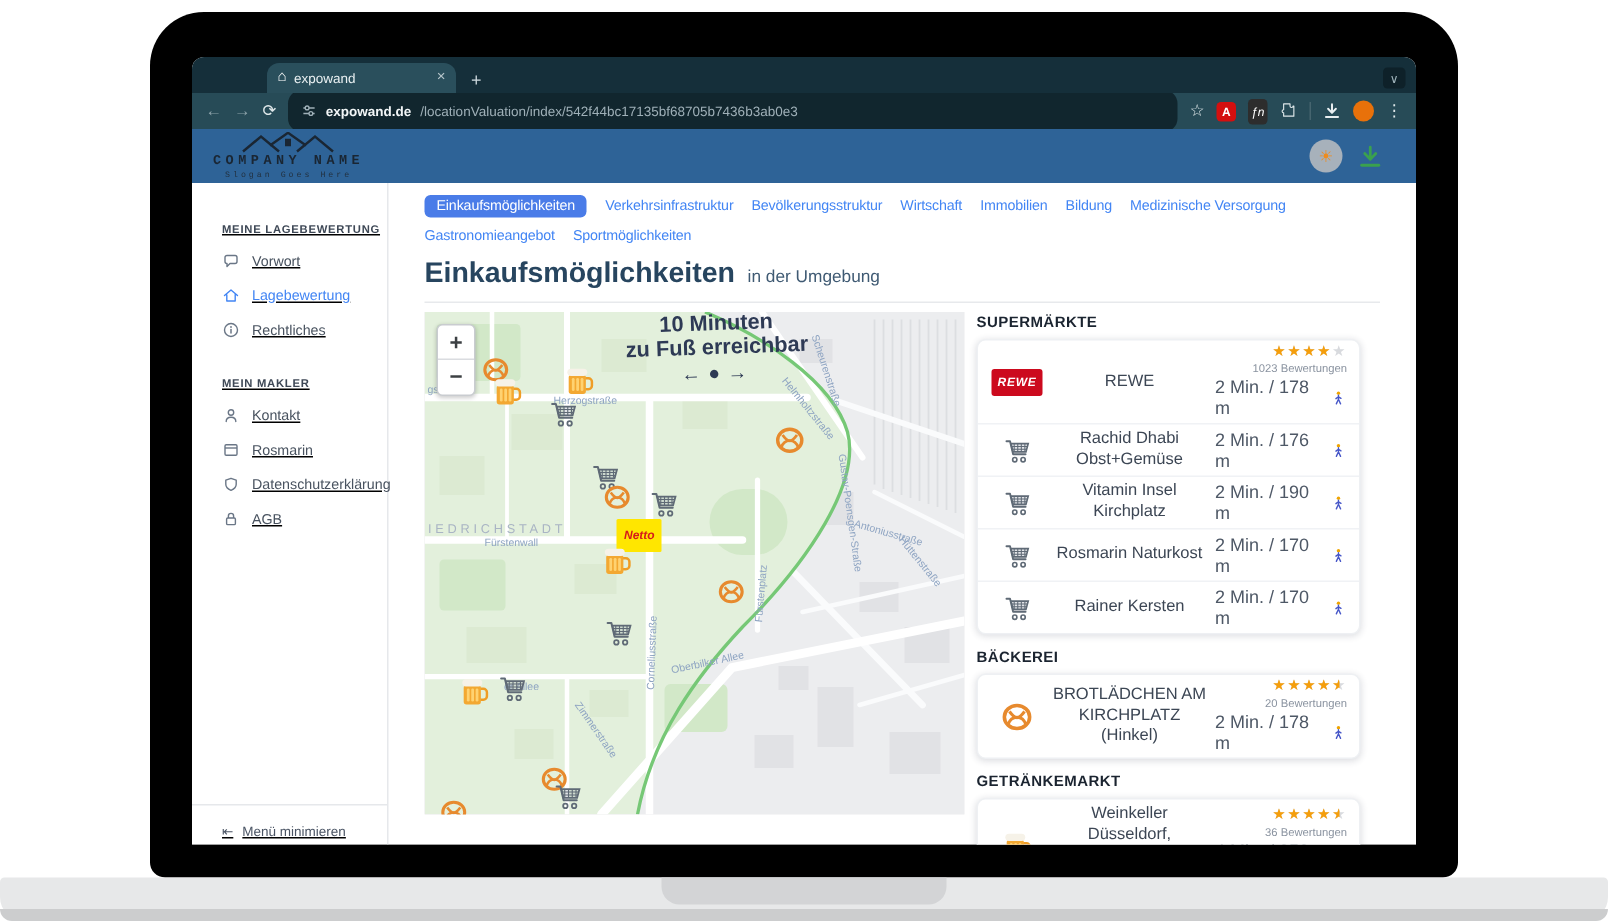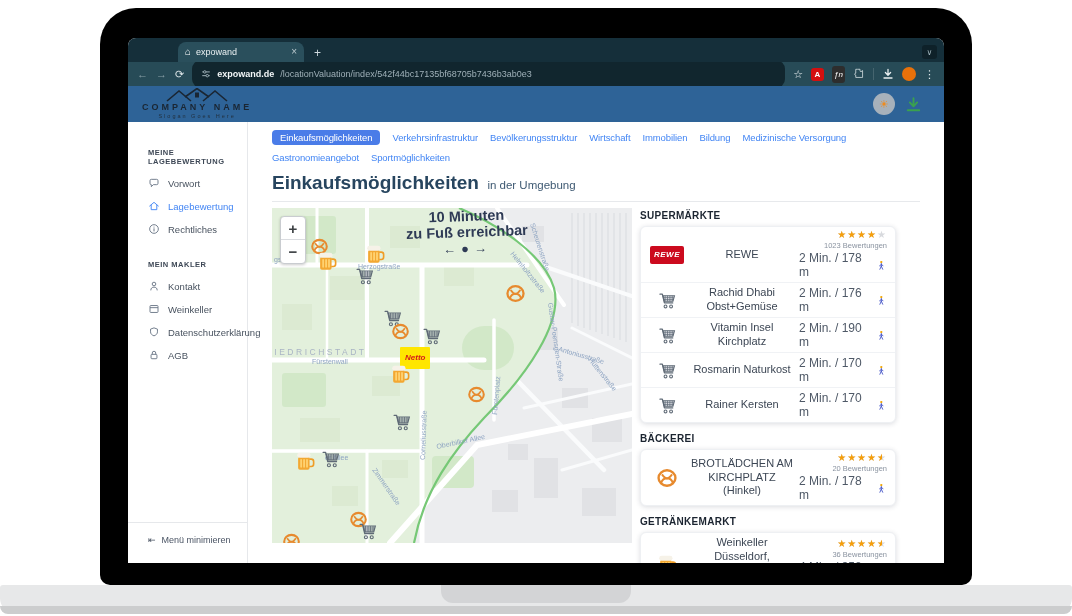--- a/index.html
+++ b/index.html
@@ -29,30 +29,30 @@
   .urlbar .path{color:#9fb0b8;white-space:nowrap;overflow:hidden;}
   .tb-icon{color:#dfe8ea;font-size:11px;line-height:1;flex:none;}
   .ext-pdf{width:13px;height:13px;border-radius:3px;background:#d40f0f;color:#fff;font-size:8px;font-weight:bold;display:flex;align-items:center;justify-content:center;flex:none;}
   .ext-fn{width:13px;height:17px;border-radius:3px;background:#2d2d2d;color:#fff;font-size:8px;font-style:italic;display:flex;align-items:center;justify-content:center;flex:none;}
   .tb-divider{width:1px;height:12px;background:#46656f;flex:none;}
   .tb-avatar{width:14px;height:14px;border-radius:50%;background:#e8710a;flex:none;}
 
   
   .site{flex:1;display:flex;flex-direction:column;background:#fff;min-height:0;}
   .site-header{height:36px;background:#2e6397;flex:none;display:flex;align-items:center;padding:0 14px;position:relative;}
-  .logo{display:flex;flex-direction:column;align-items:center;color:#16222e;line-height:1;}
+  .logo{display:flex;flex-direction:column;align-items:center;color:#16222e;line-height:1;font-family:Liberation Mono, monospace;}
   .logo .roofs{margin-bottom:1px;}
   .logo .cname{font-size:9px;letter-spacing:3px;font-weight:bold;color:#1a2633;}
   .logo .slogan{font-size:5.5px;letter-spacing:2px;color:#223140;margin-top:2px;}
   .hdr-right{position:absolute;right:22px;top:0;height:36px;display:flex;align-items:center;gap:10px;}
   .hdr-avatar{width:22px;height:22px;border-radius:50%;background:#a7b1bb;display:flex;align-items:center;justify-content:center;color:#ef8b1c;font-size:11px;}
   .site-body{flex:1;display:flex;min-height:0;}
 
   
-  .sidebar{width:120px;flex:none;border-right:1px solid #e6e8eb;display:flex;flex-direction:column;padding:26px 0 14px 20px;}
+  .sidebar{width:131px;flex:none;border-right:1px solid #e6e8eb;display:flex;flex-direction:column;padding:26px 0 0 20px;text-decoration:underline;}
   .sb-title{font-size:7.5px;font-weight:bold;color:#3e4856;letter-spacing:.5px;margin-bottom:11px;}
   .sb-item{display:flex;align-items:center;gap:8px;font-size:9.5px;color:#48525f;margin-bottom:11px;}
   .sb-item svg{flex:none;}
   .sb-item.active{color:#4285f4;}
   .sb-gap{height:14px;}
   .sb-bottom{margin-top:auto;border-top:1px solid #e6e8eb;margin-left:-20px;padding:12px 0 4px 20px;display:flex;align-items:center;gap:6px;font-size:9px;color:#4a5464;}
 
   
   .main{flex:1;padding:8px 24px 0 24px;min-width:0;}
   .navtabs{display:flex;flex-wrap:wrap;align-items:center;column-gap:12px;row-gap:5px;width:606px;}
@@ -234,21 +234,21 @@
                   <circle cx="9" cy="6" r="2.7" fill="none" stroke="#6a7686" stroke-width="1.4"></circle>
                   <path d="M4.2 15 c0-2.8 2.1-4.3 4.8-4.3 s4.8 1.5 4.8 4.3" fill="none" stroke="#6a7686" stroke-width="1.4" stroke-linecap="round"></path>
                 </svg>
               <span>Kontakt</span>
             </div>
             <div class="sb-item">
               <svg width="12" height="12" viewBox="0 0 18 18">
                   <rect x="3" y="3.8" width="12" height="10.4" rx="1.2" fill="none" stroke="#6a7686" stroke-width="1.4"></rect>
                   <path d="M3 7 h12" stroke="#6a7686" stroke-width="1.4"></path>
                 </svg>
-              <span>Weinkeller</span>
+              <span>Rosmarin</span>
             </div>
             <div class="sb-item">
               <svg width="12" height="12" viewBox="0 0 18 18">
                   <path d="M9 2.8 l5.2 1.9 v4.1 c0 3.1-2.3 4.9-5.2 6 c-2.9-1.1-5.2-2.9-5.2-6 V4.7 z" fill="none" stroke="#6a7686" stroke-width="1.4" stroke-linejoin="round"></path>
                 </svg>
               <span>Datenschutzerklärung</span>
             </div>
             <div class="sb-item">
               <svg width="12" height="12" viewBox="0 0 18 18">
                   <rect x="4.6" y="8" width="8.8" height="6.6" rx="1.2" fill="none" stroke="#6a7686" stroke-width="1.4"></rect>

